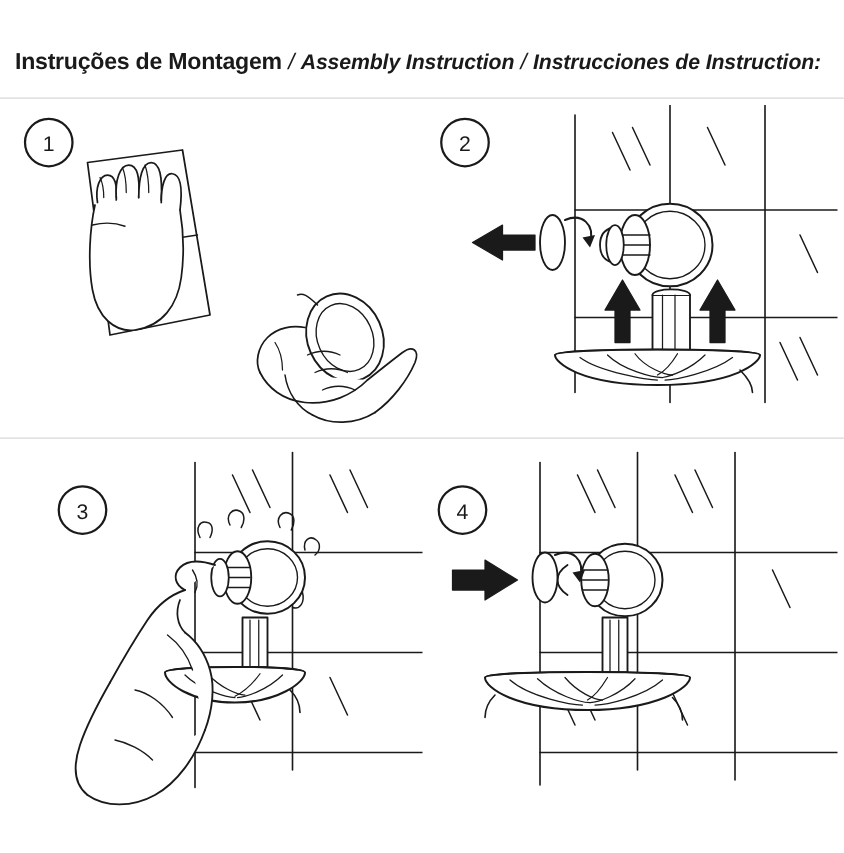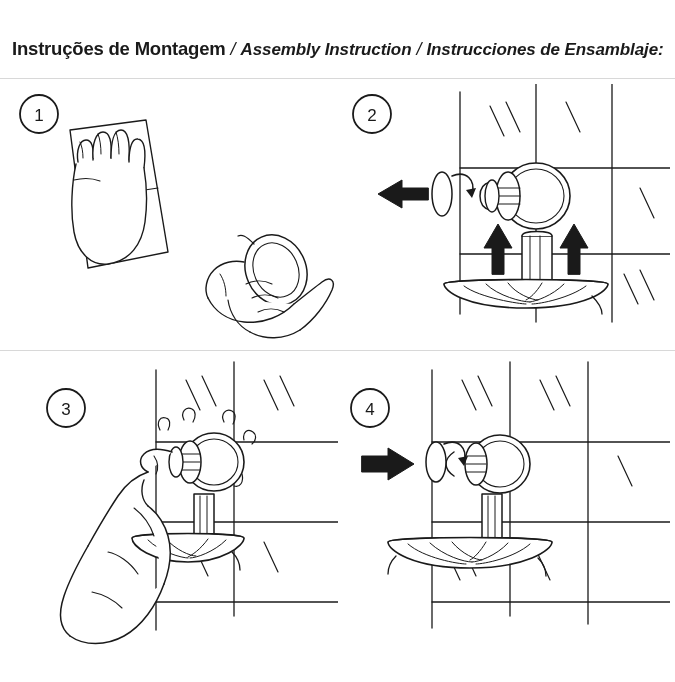--- a/index.html
+++ b/index.html
@@ -88,21 +88,21 @@
 </head>
 <body>
 
 <div id="sheet">
 
   <div class="title-bar">
     <span class="title-pt">Instruções de Montagem</span>
     <span class="title-sep">/</span>
     <span class="title-en">Assembly Instruction</span>
     <span class="title-sep2">/</span>
-    <span class="title-es">Instrucciones de Ensamblaje:</span>
+    <span class="title-es">Instrucciones de Instruction:</span>
   </div>
 
   <div class="divider d1"></div>
   <div class="divider d2"></div>
 
   <div class="panel" id="panel-1">
     <svg width="330" height="262" viewBox="0 0 330 262" fill="none" stroke="#1a1a1a" stroke-width="1.6" stroke-linecap="round" stroke-linejoin="round">
 
       <circle cx="31" cy="30" r="19" fill="#ffffff" stroke="#1a1a1a" stroke-width="1.8"></circle>
       <text x="31" y="37" text-anchor="middle" class="step-number" fill="#1a1a1a" stroke="none" font-size="17">1</text>

